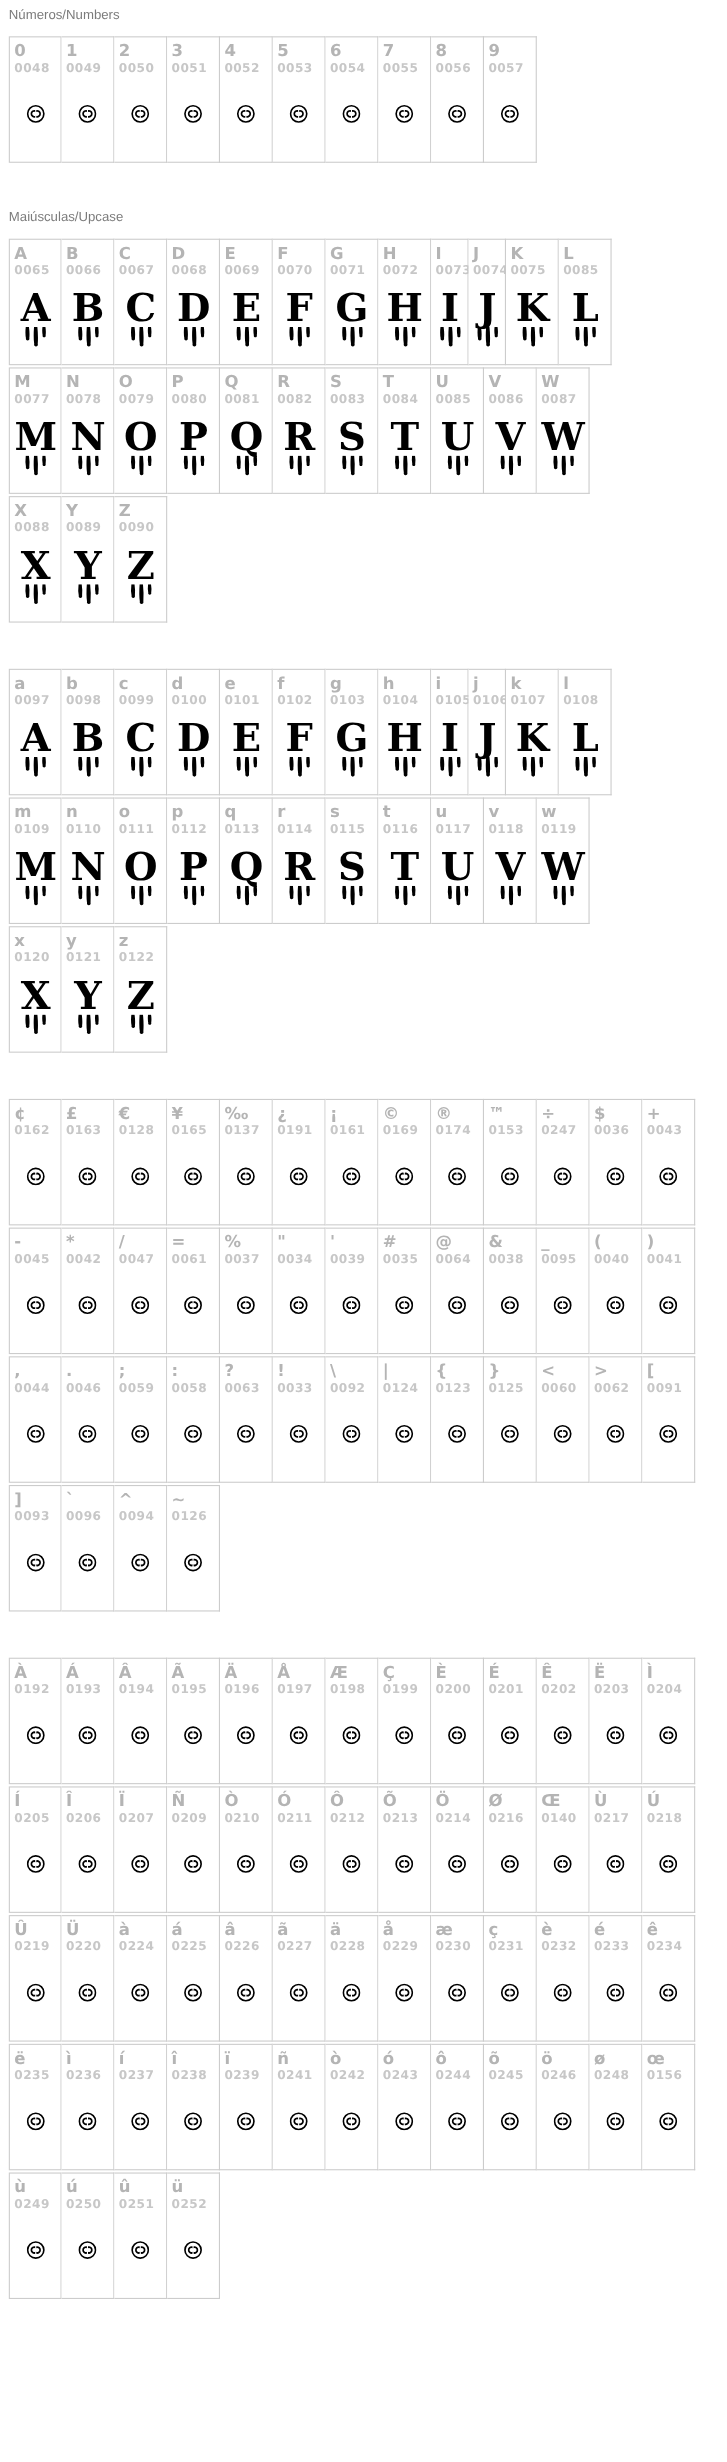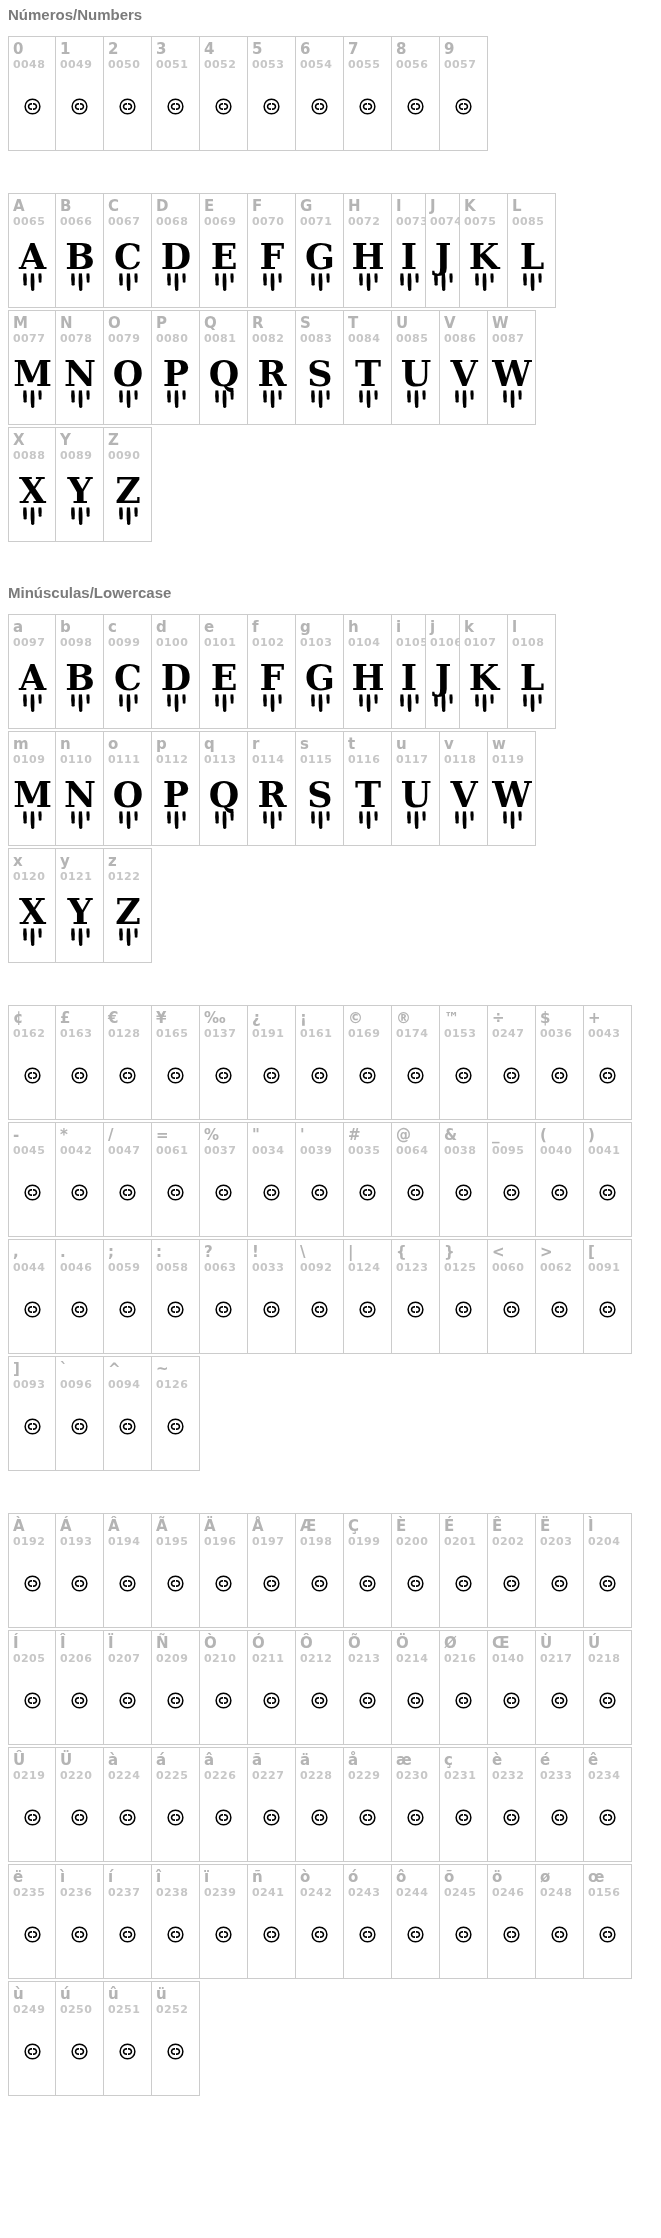--- a/index.html
+++ b/index.html
@@ -10,22 +10,22 @@
   #page {
     width: 661px;
     box-sizing: border-box;
     padding: 6px 10px 10px 8px;
     font-family: "DejaVu Sans", sans-serif;
   }
   .section { margin-bottom: 42px; }
   .section:last-child { margin-bottom: 0; }
   .section-title {
     font-family: "Liberation Sans", sans-serif;
-    font-size: 15px;
-    font-weight: 700;
+    font-size: 12px;
+    font-weight: 400;
     color: #7b7b7b;
     margin: 0 0 13px 0;
   }
   .char-row {
     display: flex;
     width: max-content;
     margin-top: 2px;
   }
   .char-cell {
     position: relative;
@@ -189,20 +189,21 @@
             <div class="code-label">0057</div>
             <div class="glyph-cc">
               <svg class="cc-icon" viewBox="0 0 24 24">
                 <use href="#notdef-glyph"></use>
               </svg>
             </div>
           </div>
         </div>
       </section>
       <section class="section">
+        <h2 class="section-title">Maiúsculas/Upcase</h2>
         <div class="char-row">
           <div class="char-cell">
             <div class="char-label">A</div>
             <div class="code-label">0065</div>
             <div class="glyph-letter">A</div>
             <svg class="drip-svg" viewBox="0 0 28 22">
               <use href="#drips-glyph"></use>
             </svg>
           </div>
           <div class="char-cell">
@@ -405,21 +406,20 @@
             <div class="char-label">Z</div>
             <div class="code-label">0090</div>
             <div class="glyph-letter">Z</div>
             <svg class="drip-svg" viewBox="0 0 28 22">
               <use href="#drips-glyph"></use>
             </svg>
           </div>
         </div>
       </section>
       <section class="section">
-        <h2 class="section-title">Minúsculas/Lowercase</h2>
         <div class="char-row">
           <div class="char-cell">
             <div class="char-label">a</div>
             <div class="code-label">0097</div>
             <div class="glyph-letter">A</div>
             <svg class="drip-svg" viewBox="0 0 28 22">
               <use href="#drips-glyph"></use>
             </svg>
           </div>
           <div class="char-cell">

